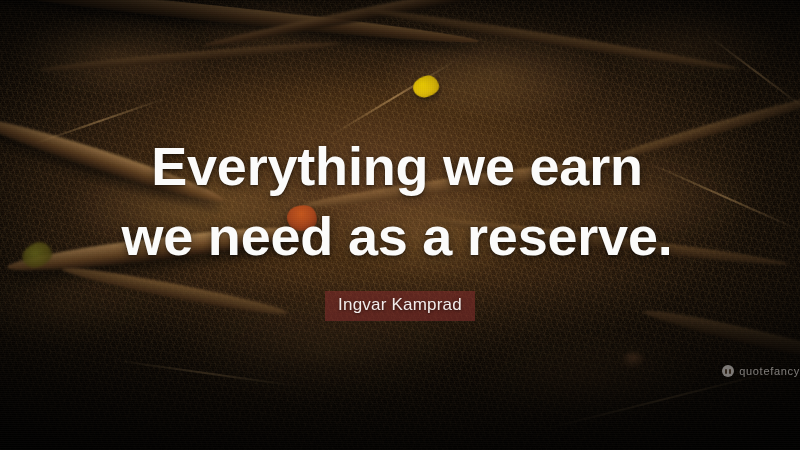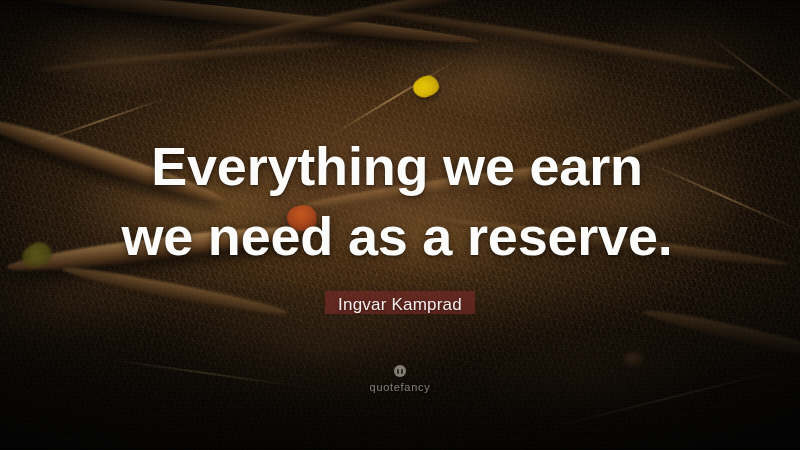--- a/index.html
+++ b/index.html
@@ -253,41 +253,40 @@
   }
 
   .author-wrap {
     position: absolute;
     left: 0; right: 0;
     top: 291px;
     text-align: center;
   }
   .author-badge {
     display: inline-block;
-    padding: 5px 13px 1px;
+    padding: 5px 13px 8px;
     background: rgba(124, 44, 42, .62);
     color: #f2eceb;
     font-family: "Liberation Sans", sans-serif;
     font-size: 17px;
     font-weight: normal;
     letter-spacing: .2px;
     line-height: 1;
     text-shadow: 0 1px 3px rgba(0,0,0,.5);
   }
 
   .watermark {
     position: absolute;
     left: 0; right: 0;
     top: 365px;
     display: flex;
     align-items: center;
     justify-content: flex-end;
     gap: 5px;
     opacity: .62;
-    flex-direction: column;
   }
   .wm-logo {
     width: 12px;
     height: 12px;
     border-radius: 50%;
     background: rgba(236,232,228,.82);
     position: relative;
     flex: 0 0 auto;
   }
   .wm-logo::before,

